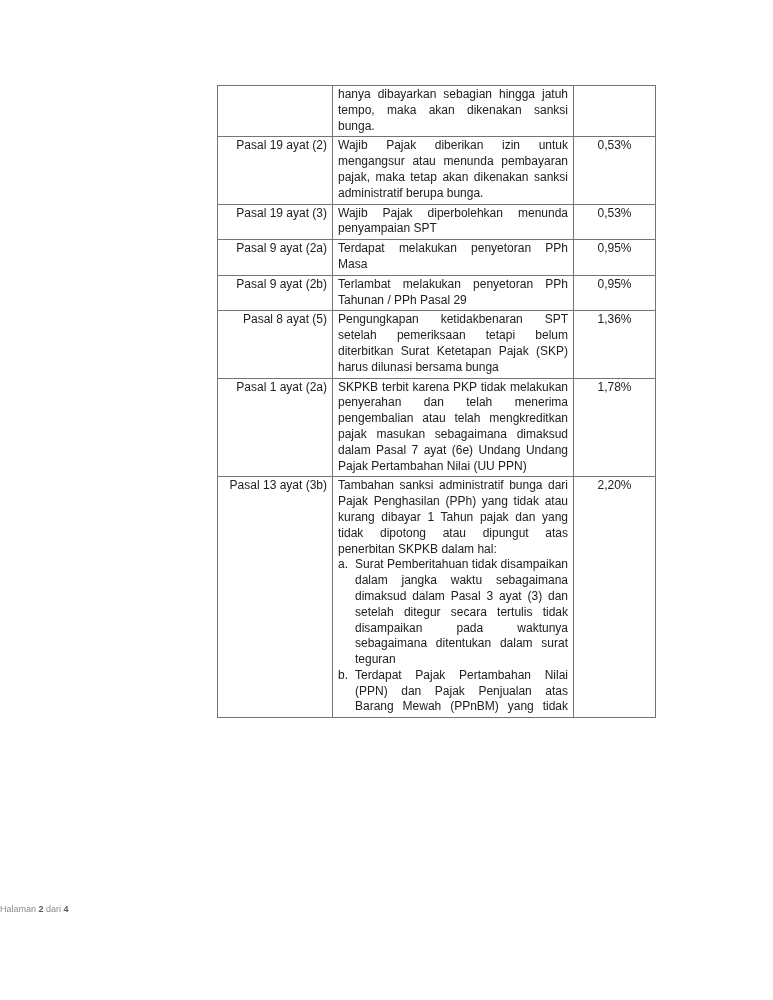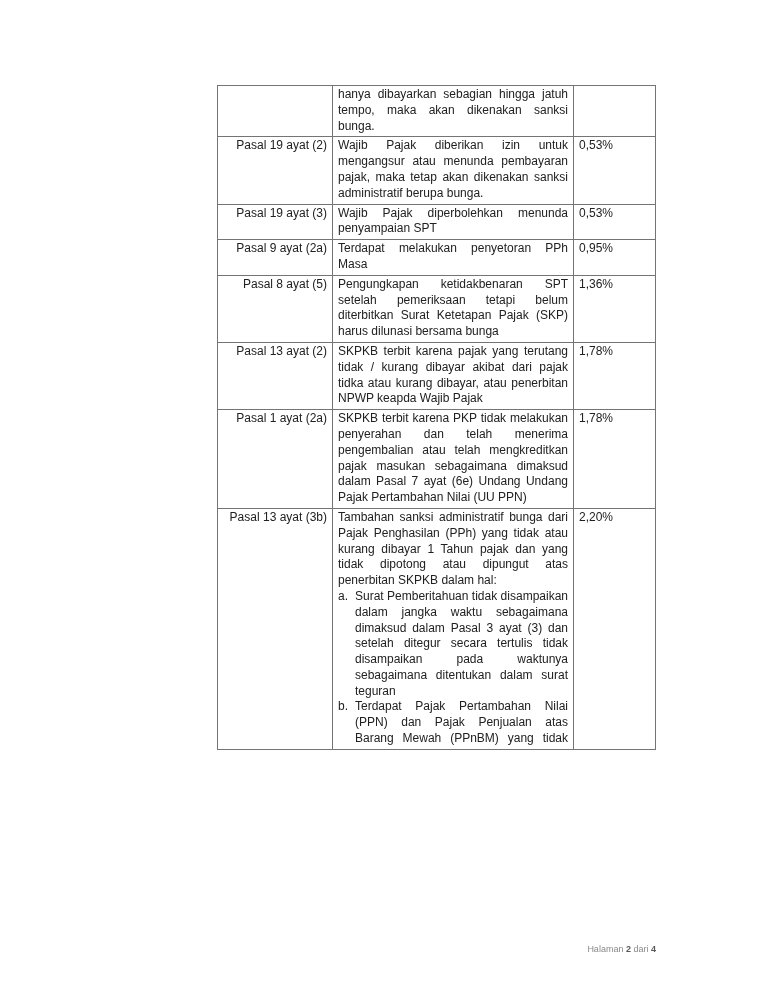--- a/index.html
+++ b/index.html
@@ -28,35 +28,34 @@
     color: #212121;
     padding: 1px 5px 2px 5px;
   }
   td.c-pasal {
     text-align: right;
     padding-left: 6px;
     white-space: nowrap;
   }
   td.c-desc { text-align: justify; }
   td.c-rate {
-    text-align: left;
+    text-align: center;
     vertical-align: middle;
     font-size: 12.5px;
   }
   .intro { text-align: justify; }
   .li { display: flex; }
   .li .marker { flex: 0 0 17px; }
   .li .li-text { flex: 1; text-align: justify; }
   .li .justify-cut { text-align-last: justify; }
   .footer {
     position: absolute;
-    top: 944px;
+    top: 904px;
     left: 0;
     width: 656px;
-    text-align: right;
     font-size: 9px;
     line-height: 11px;
     color: #8a8a8a;
   }
   .footer b { color: #595959; font-weight: bold; }
 </style>
 </head>
 <body>
 
 <div class="page">
@@ -82,28 +81,28 @@
         <td class="c-pasal">Pasal 19 ayat (3)</td>
         <td class="c-desc">Wajib Pajak diperbolehkan menunda penyampaian SPT</td>
         <td class="c-rate">0,53%</td>
       </tr>
       <tr>
         <td class="c-pasal">Pasal 9 ayat (2a)</td>
         <td class="c-desc">Terdapat melakukan penyetoran PPh Masa</td>
         <td class="c-rate">0,95%</td>
       </tr>
       <tr>
+        <td class="c-pasal">Pasal 9 ayat (2b)</td>
+        <td class="c-desc">Terlambat melakukan penyetoran PPh Tahunan / PPh Pasal 29</td>
+        <td class="c-rate">0,95%</td>
+      </tr>
+      <tr>
         <td class="c-pasal">Pasal 8 ayat (5)</td>
         <td class="c-desc">Pengungkapan ketidakbenaran SPT setelah pemeriksaan tetapi belum diterbitkan Surat Ketetapan Pajak (SKP) harus dilunasi bersama bunga</td>
         <td class="c-rate">1,36%</td>
-      </tr>
-      <tr>
-        <td class="c-pasal">Pasal 13 ayat (2)</td>
-        <td class="c-desc">SKPKB terbit karena pajak yang terutang tidak / kurang dibayar akibat dari pajak tidka atau kurang dibayar, atau penerbitan NPWP keapda Wajib Pajak</td>
-        <td class="c-rate">1,78%</td>
       </tr>
       <tr>
         <td class="c-pasal">Pasal 1 ayat (2a)</td>
         <td class="c-desc">SKPKB terbit karena PKP tidak melakukan penyerahan dan telah menerima pengembalian atau telah mengkreditkan pajak masukan sebagaimana dimaksud dalam Pasal 7 ayat (6e) Undang Undang Pajak Pertambahan Nilai (UU PPN)</td>
         <td class="c-rate">1,78%</td>
       </tr>
       <tr>
         <td class="c-pasal">Pasal 13 ayat (3b)</td>
         <td class="c-desc">
           <div class="intro">Tambahan sanksi administratif bunga dari Pajak Penghasilan (PPh) yang tidak atau kurang dibayar 1 Tahun pajak dan yang tidak dipotong atau dipungut atas penerbitan SKPKB dalam hal:</div>

